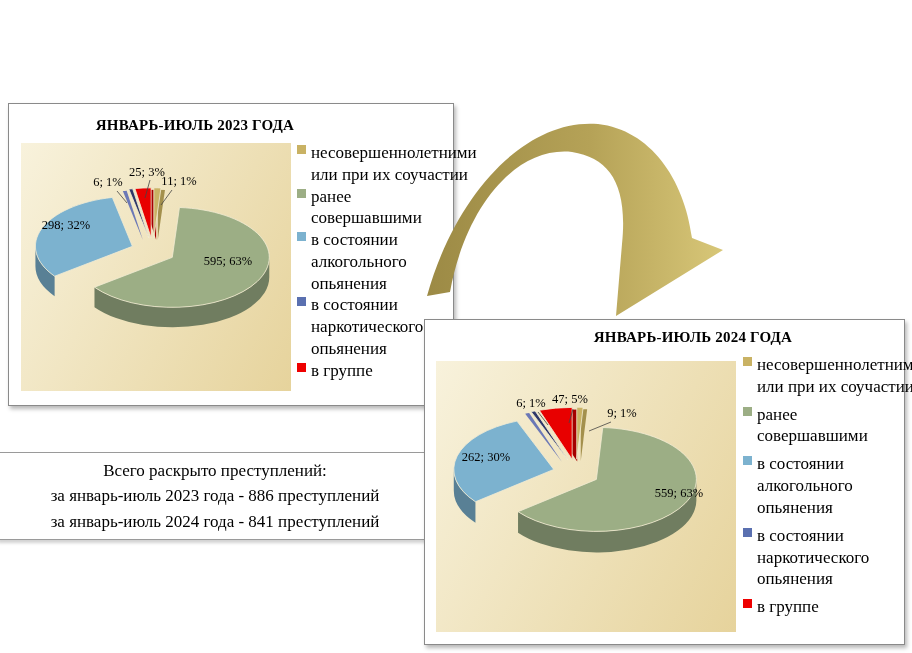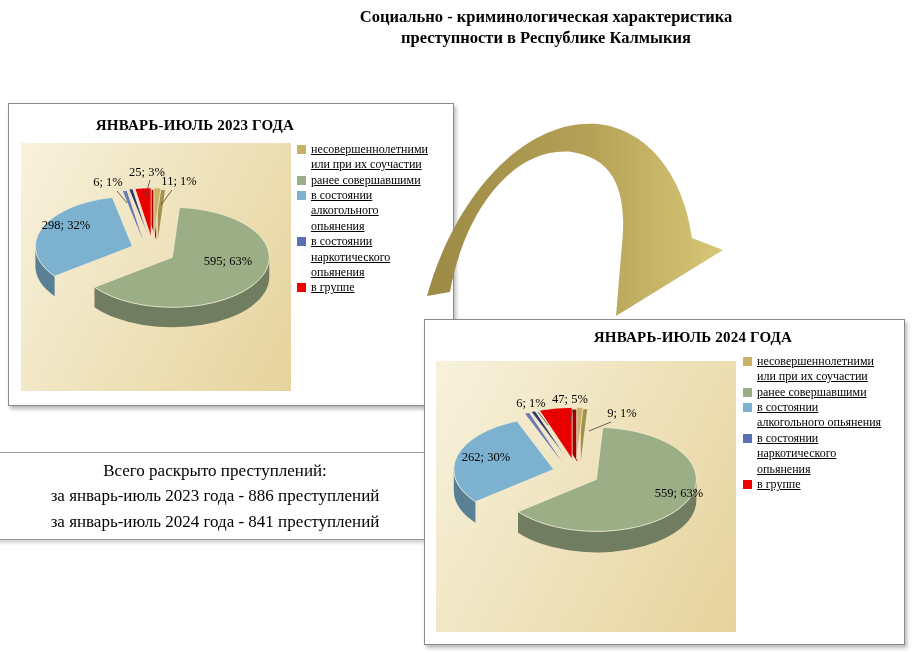--- a/index.html
+++ b/index.html
@@ -10,43 +10,39 @@
   .chart-box{position:absolute;background:#fff;border:1px solid #8a8a8a;
         box-shadow:2px 3px 4px rgba(0,0,0,0.28);}
   .box1{left:8px;top:103px;width:444px;height:301px;z-index:1;}
   .box2{left:424px;top:319px;width:479px;height:324px;z-index:2;}
   .chart-title{position:absolute;text-align:center;font-weight:bold;font-size:15px;letter-spacing:.2px;}
   .box1 .chart-title{left:12px;top:13px;width:348px;}
   .box2 .chart-title{left:68px;top:9px;width:400px;}
   .plot{position:absolute;background:linear-gradient(118deg,var(--plot-light),var(--plot-dark));}
   .box1 .plot{left:12px;top:39px;width:270px;height:248px;}
   .box2 .plot{left:11px;top:41px;width:300px;height:271px;}
-  .legend{position:absolute;display:flex;flex-direction:column;justify-content:flex-start;
-        font-size:12px;line-height:1.28;text-decoration:underline;}
+  .legend{position:absolute;display:flex;flex-direction:column;justify-content:space-between;
+        font-size:17px;line-height:1.28;}
   .box1 .legend{left:288px;top:38px;width:152px;height:232px;}
   .box2 .legend{left:318px;top:34px;width:158px;height:264px;}
   .legend-item{display:flex;align-items:flex-start;}
   .chip{flex:0 0 auto;width:9px;height:9px;margin:3px 5px 0 0;}
   .legend-text{white-space:pre-line;}
   .totals-box{position:absolute;left:-4px;top:452px;width:436px;height:86px;z-index:0;
         background:#fff;border:1px solid #9a9a9a;box-shadow:2px 3px 3px rgba(0,0,0,0.18);
         display:flex;flex-direction:column;justify-content:center;text-align:center;
         font-size:17px;line-height:1.5;}
   .arrow-wrap{position:absolute;left:420px;top:98px;width:320px;height:226px;z-index:3;}
   svg text{font-family:"Liberation Serif","DejaVu Serif",serif;}
 </style>
 </head>
 <body>
 
 <div class="page">
 
-  <div class="main-title">
-    <div>Социально - криминологическая характеристика</div>
-    <div>преступности в Республике Калмыкия</div>
-  </div>
 
   <div class="chart-box box1">
     <div class="chart-title">ЯНВАРЬ-ИЮЛЬ  2023 ГОДА</div>
     <div class="plot">
       <svg id="pie0" width="270" height="248" viewBox="0 0 270 248">
           <path d="M248.2823069874879 114.35526155295743 A97 50 0 0 1 73.48356624355023 144.2181818839726 l 0 20 A97 50 0 0 0 248.2823069874879 134.35526155295742 Z" fill="rgb(112,125,96)"></path>
           <path d="M33.62083743042729 133.19808962750477 A97 50 0 0 1 14.419578174364972 103.33516929648962 l 0 20 A97 50 0 0 0 33.62083743042729 153.19808962750477 Z" fill="rgb(89,128,149)"></path>
           <path d="M132.81293298656118 94.8090148061121 L132.81293298656118 44.8090148061121 A97 50 0 0 1 139.97662815162394 44.9455561368227 Z" fill="#a3904d" transform="translate(4,2)"></path>
           <path d="M127.88487236205485 95.03297795064606 L107.82371668631806 46.11398556349269 A97 50 0 0 1 111.66545821177834 45.7369166554973 Z" fill="#6b78b6" transform="translate(-6,2)"></path>
           <path d="M130.1541767875877 94.8465420059717 L113.93476263731118 45.550480710822946 A97 50 0 0 1 130.15417678758766 44.8465420059717 Z" fill="#a50000" transform="translate(5,2)"></path>

